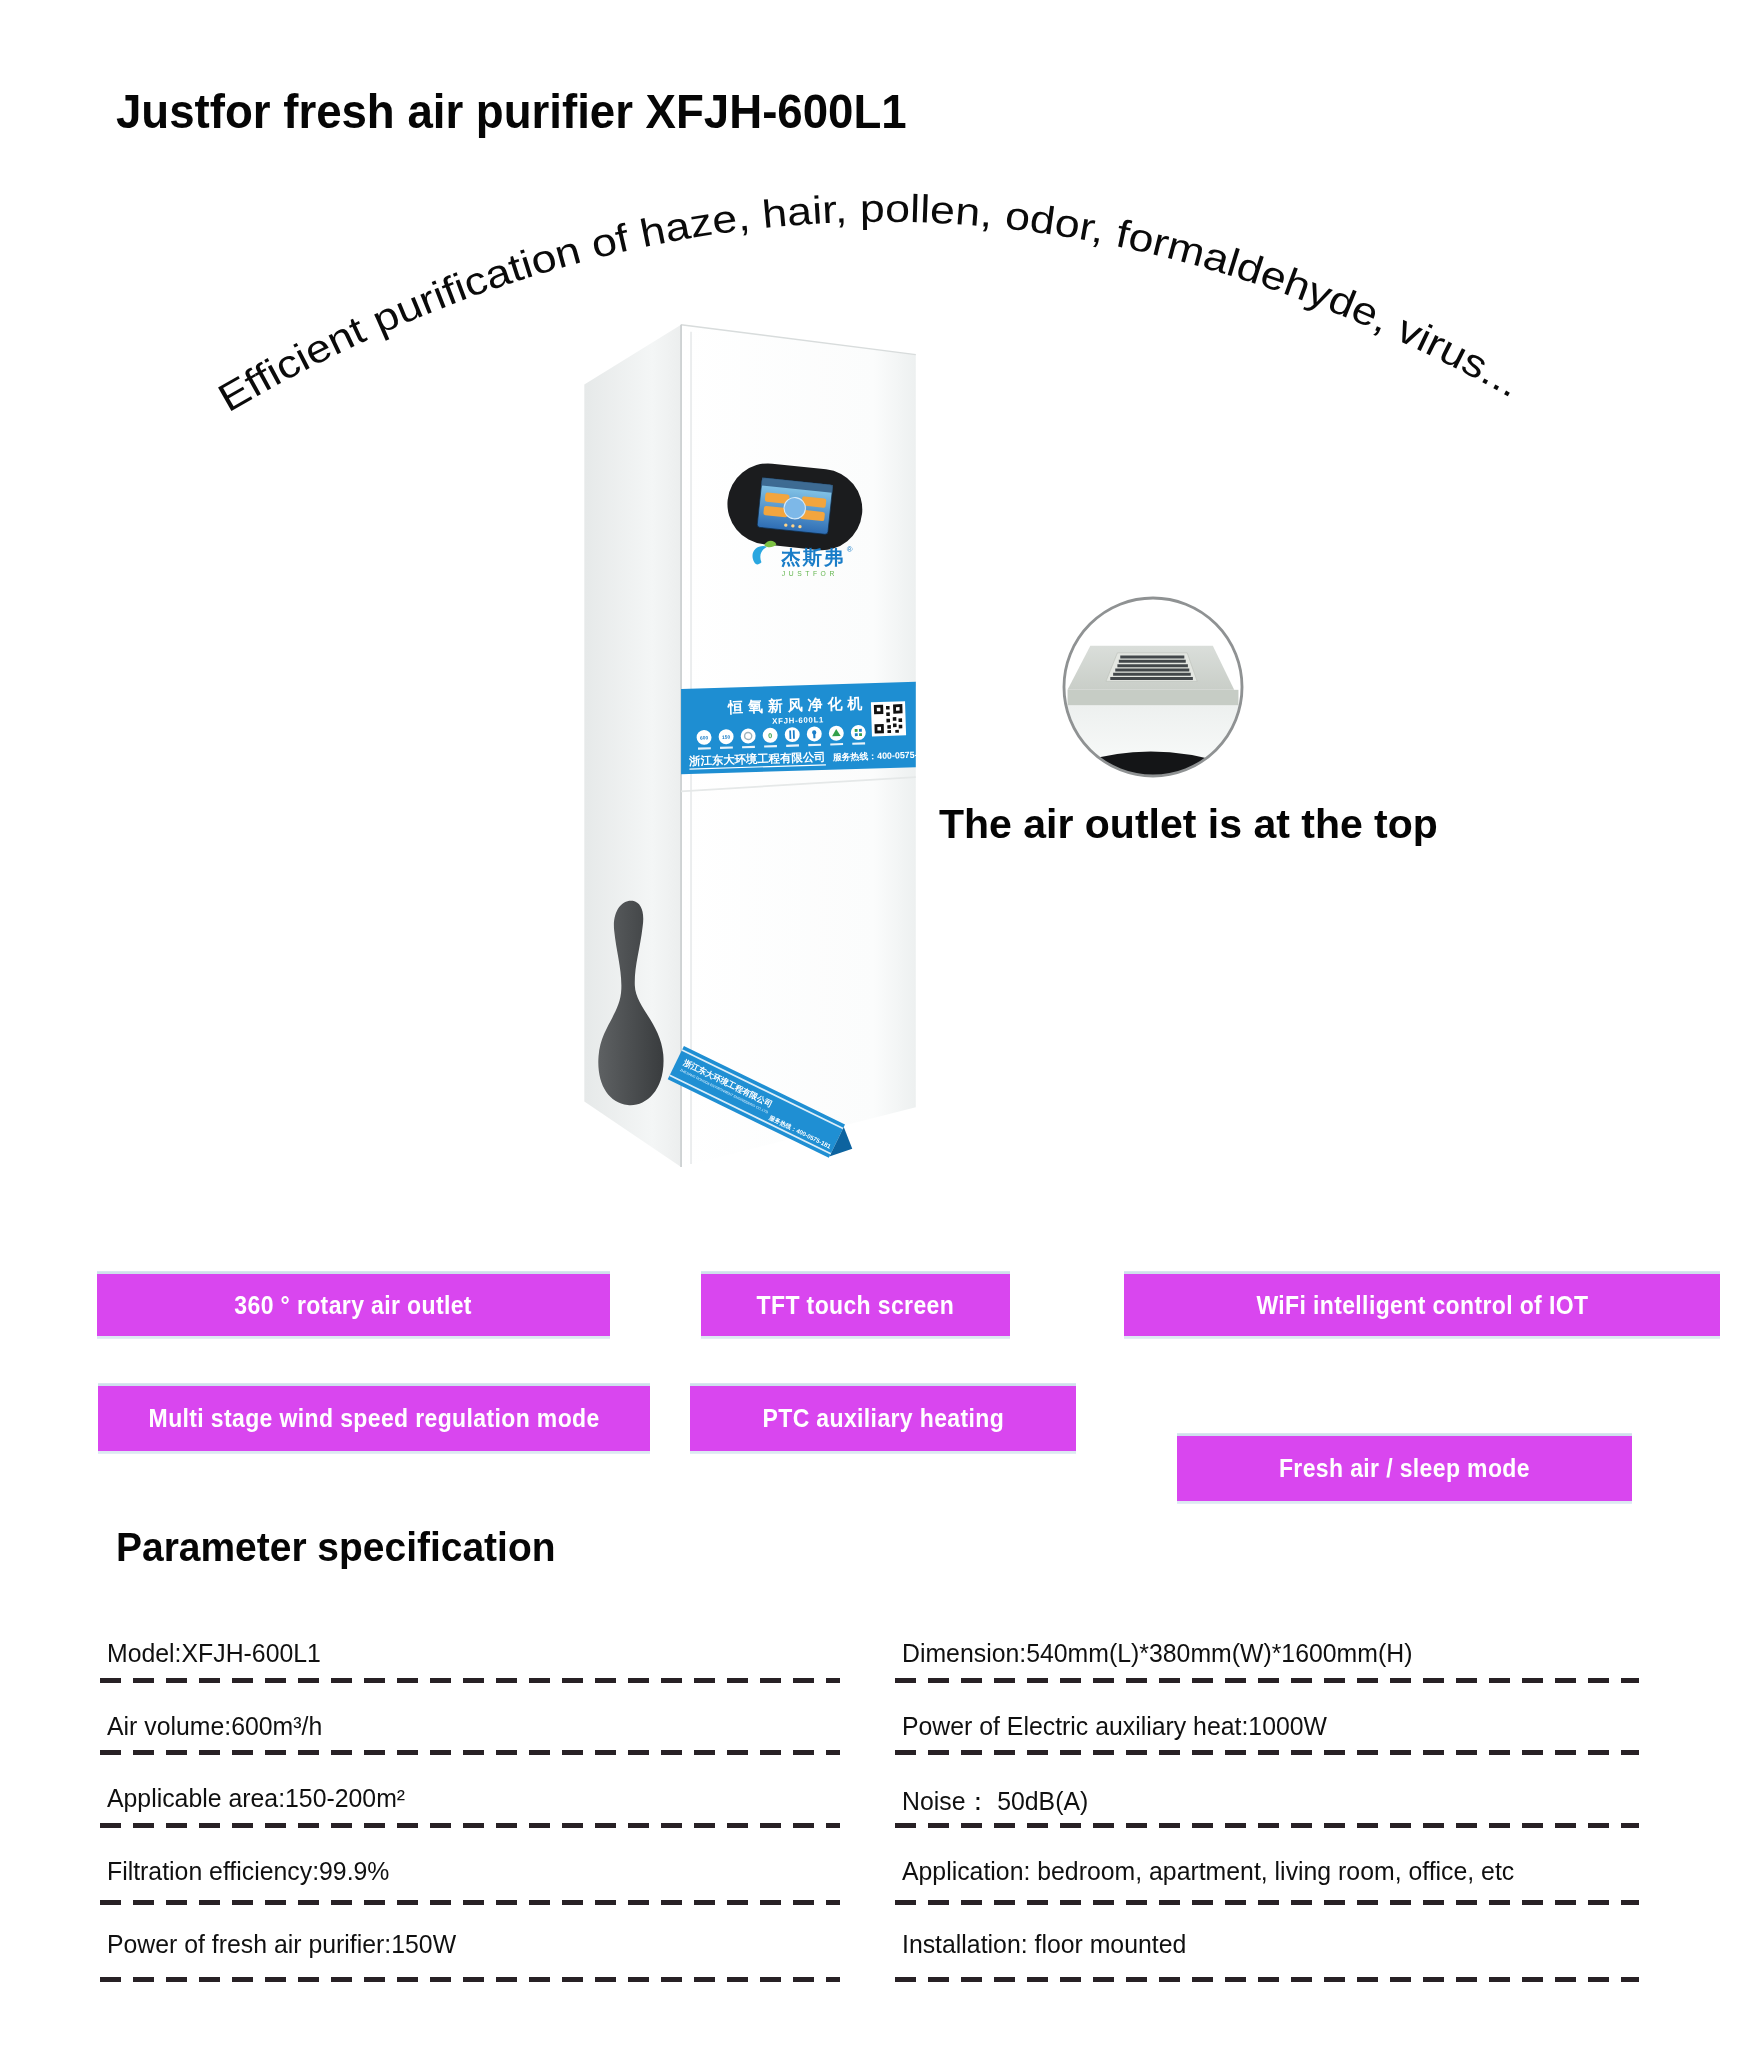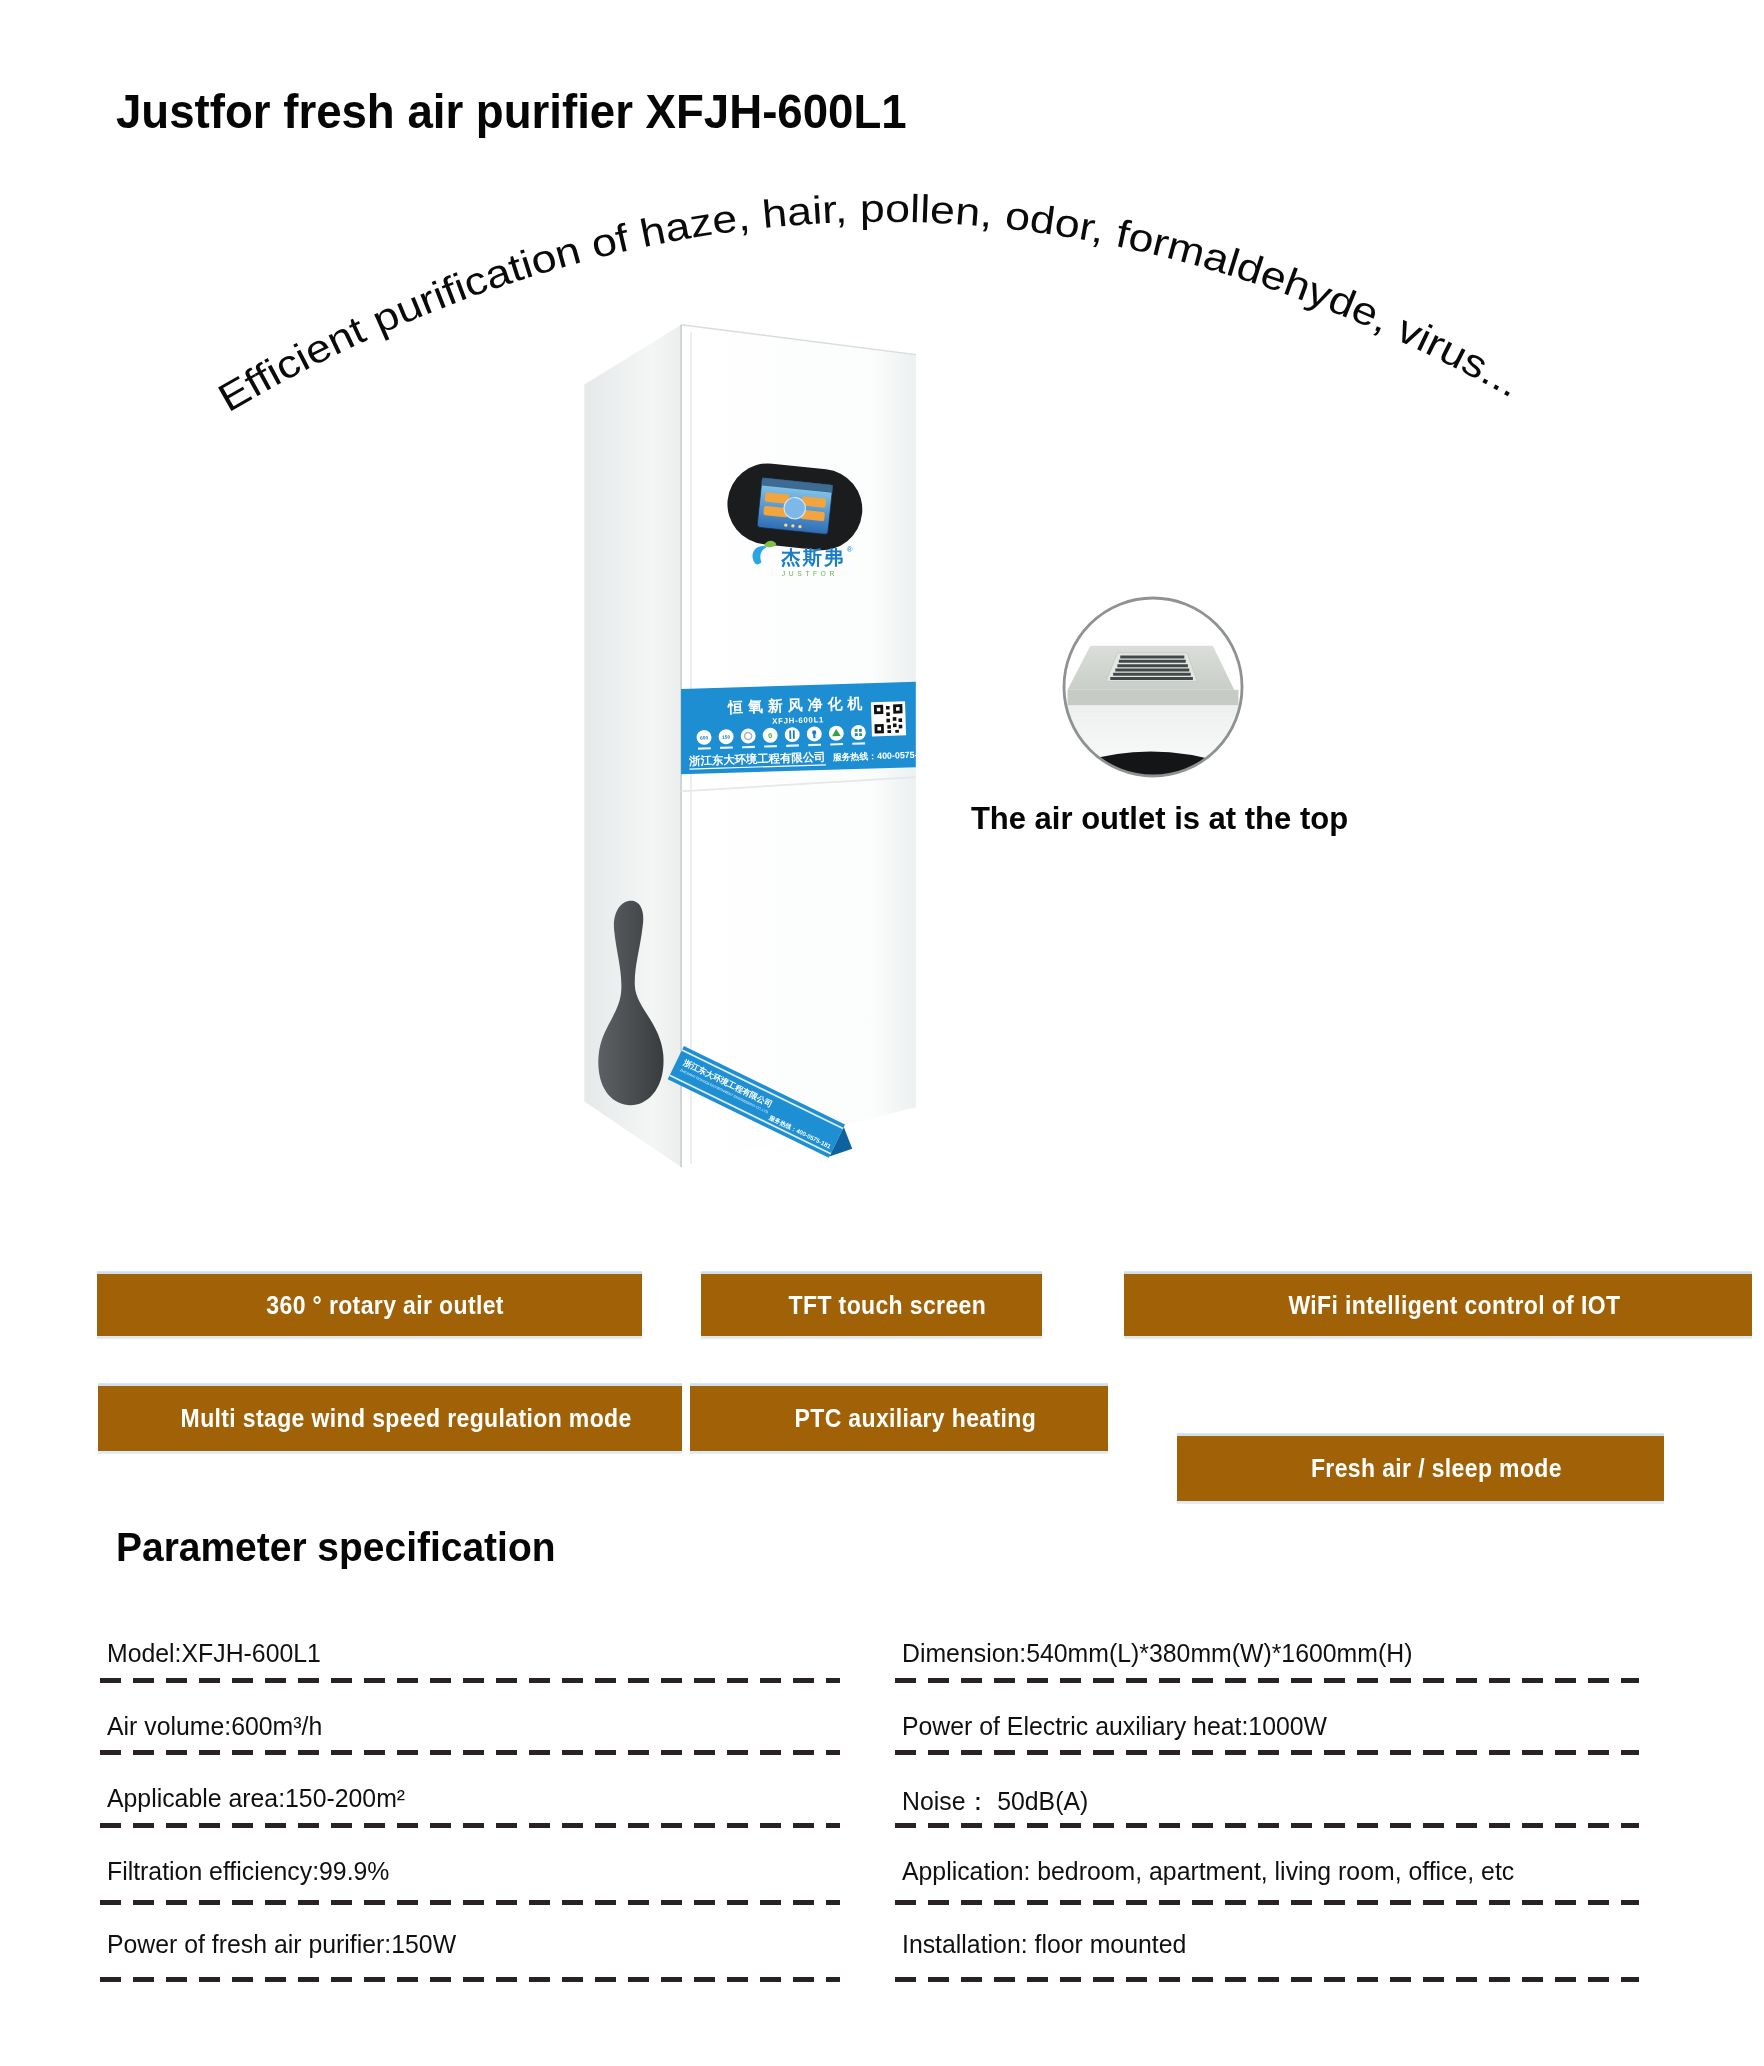--- a/index.html
+++ b/index.html
@@ -7,27 +7,26 @@
     width:1764px;height:2066px;position:relative;background:#ffffff;overflow:hidden;
     font-family:"Liberation Sans","DejaVu Sans",sans-serif;color:#0c0c0c;
   }
   .abs{position:absolute;}
   .page-title{
     left:116px;top:84px;font-size:48px;font-weight:bold;letter-spacing:0px;
     transform:scaleX(.95);transform-origin:left top;white-space:nowrap;color:#060606;
   }
   .inset-caption{
     left:939px;top:801px;width:441px;text-align:center;
-    font-size:31px;font-weight:bold;color:#050505;white-space:nowrap;
+    font-size:41px;font-weight:bold;color:#050505;white-space:nowrap;
   }
   .feature-banner{
     position:absolute;display:flex;align-items:center;justify-content:center;
-    background:#a16207;color:#ffffff;
+    background:#d946ef;color:#ffffff;
     box-shadow:0 -2.8px 0 #cfe0ec, 0 2.8px 0 #dce9f2;
-    padding-left:32px;
   }
   .feature-banner > span{
     font-size:25px;font-weight:bold;letter-spacing:0.4px;white-space:nowrap;
     transform:scaleX(.92);
   }
   .section-heading{
     left:116px;top:1524px;font-size:41px;font-weight:bold;color:#060606;
     transform:scaleX(.95);transform-origin:left top;white-space:nowrap;
   }
   .spec-row{

